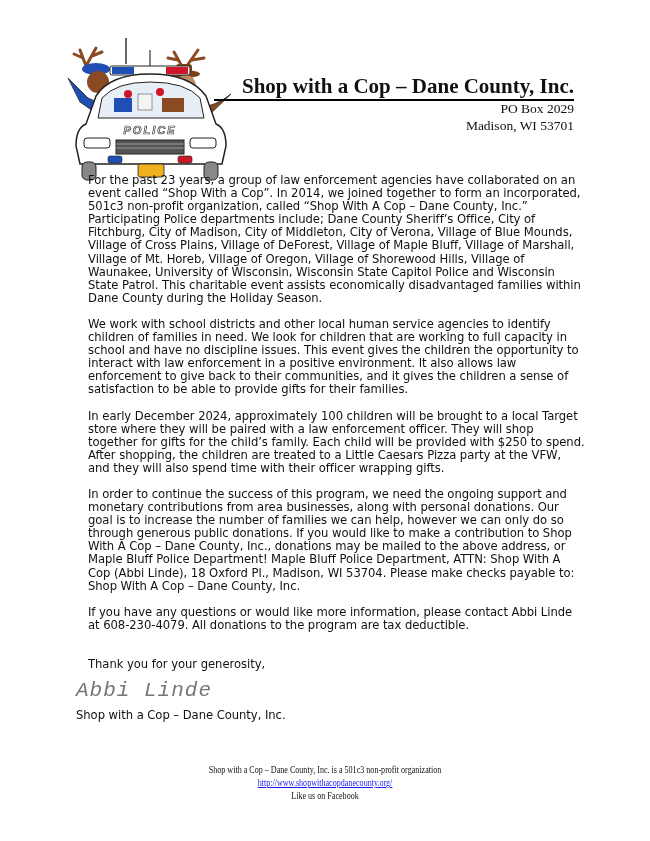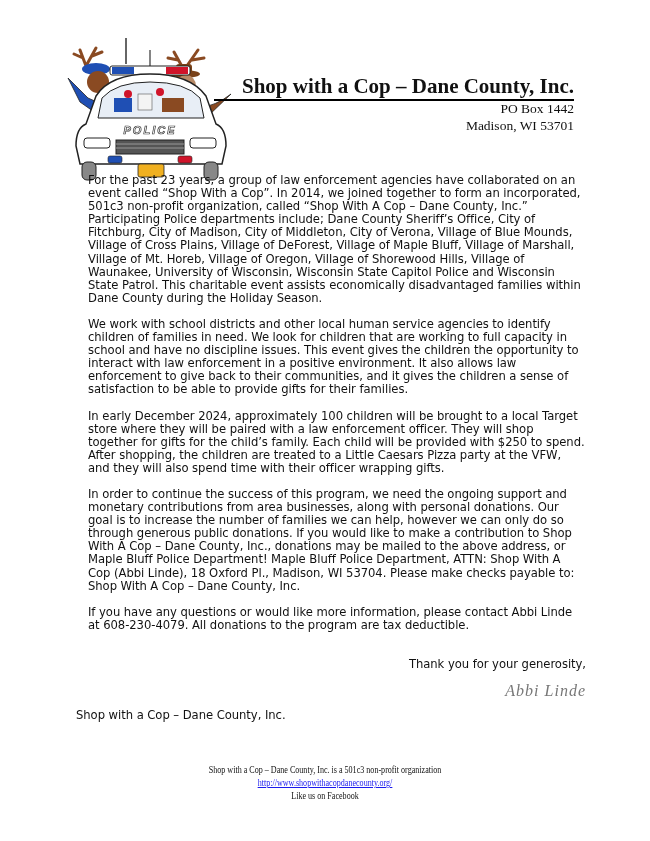--- a/index.html
+++ b/index.html
@@ -7,21 +7,21 @@
   .logo { position:absolute; left:66px; top:36px; width:170px; height:145px;text-align:right; }
   .title-wrap { position:absolute; left:214px; top:74px; width:360px; }
   .org-title { font-family:"Liberation Serif", serif; font-weight:bold; font-size:21px; text-align:right; line-height:24px; padding-right:0; }
   .title-rule { position:absolute; left:0; top:25px; width:360px; height:1.5px; background:#000; }
   .addr { position:absolute; right:76px; font-family:"Liberation Serif", serif; font-size:13.5px; text-align:right; line-height:17px; }
   .addr1 { top:100px; }
   .addr2 { top:117px;margin-left:10px; }
   .body { position:absolute; left:76px; top:174px; width:510px; font-size:11.6px; line-height:13.1px; letter-spacing:-0.05px; }
   .body p { margin:0 0 13px 12px; }
   .bold { font-weight:normal; }
-  .sig { font-family:Liberation Serif, serif; font-style:italic; font-size:16px; color:#777; margin:0 0 12px 0; letter-spacing:1px;text-align:right; }
+  .sig { font-family:Liberation Mono, monospace; font-style:italic; font-size:21px; color:#777; margin:0 0 12px 0; letter-spacing:1px; }
   .footer { position:absolute; left:0; width:650px; top:764px; text-align:center; font-family:"Liberation Serif", serif; font-size:9.5px; line-height:13px; transform:scaleX(0.85); }
   .footer a { color:#1a1aee; text-decoration:underline; }
 </style>
 </head>
 <body>
 
 <div class="logo">
   <svg width="170" height="145" viewBox="0 0 170 145">
 
     <line x1="60" y1="2" x2="60" y2="28" stroke="#333" stroke-width="1.5"></line>
@@ -70,30 +70,30 @@
 
     <rect x="16" y="126" width="14" height="18" rx="5" fill="#888" stroke="#222"></rect>
     <rect x="138" y="126" width="14" height="18" rx="5" fill="#888" stroke="#222"></rect>
   </svg>
 </div>
 
 <div class="title-wrap">
   <div class="org-title">Shop with a Cop – Dane County, Inc.</div>
   <div class="title-rule"></div>
 </div>
-<div class="addr addr1">PO Box 1442</div>
+<div class="addr addr1">PO Box 2029</div>
 <div class="addr addr2">Madison, WI 53701</div>
 
 <div class="body">
   <p>For the past 23 years, a group of law enforcement agencies have collaborated on an event called “Shop With a Cop”.  In 2014, we joined together to form an incorporated, 501c3 non-profit organization, called “Shop With A Cop – Dane County, Inc.”  Participating Police departments include; Dane County Sheriff’s Office, City of Fitchburg, City of Madison, City of Middleton, City of Verona, Village of Blue Mounds, Village of Cross Plains, Village of DeForest, Village of Maple Bluff, Village of Marshall, Village of Mt. Horeb, Village of Oregon, Village of Shorewood Hills, Village of Waunakee, University of Wisconsin, Wisconsin State Capitol Police and Wisconsin State Patrol. This charitable event assists economically disadvantaged families within Dane County during the Holiday Season.</p>
   <p>We work with school districts and other local human service agencies to identify children of families in need.  We look for children that are working to full capacity in school and have no discipline issues. This event gives the children the opportunity to interact with law enforcement in a positive environment.  It also allows law enforcement to give back to their communities, and it gives the children a sense of satisfaction to be able to provide gifts for their families.</p>
   <p>In early December 2024, approximately 100 children will be brought to a local Target store where they will be paired with a law enforcement officer.  They will shop together for gifts for the child’s family.  Each child will be provided with $250 to spend.  After shopping, the children are treated to a Little Caesars Pizza party at the VFW, and they will also spend time with their officer wrapping gifts.</p>
   <p><span>In order to continue the success of this program, we need the ongoing support and monetary contributions from area businesses, along with personal donations.  Our goal is to increase the number of families we can help, however we can only do so through generous public donations. If you would like to make a contribution to Shop With A Cop – Dane County, Inc., donations may be mailed to the above address, or Maple Bluff Police Department! Maple Bluff Police Department, ATTN: Shop With A Cop (Abbi Linde), 18 Oxford Pl., Madison, WI  53704.  </span><span class="bold">Please make checks payable to: Shop With A Cop – Dane County, Inc</span><span>.</span></p>
   <p>If you have any questions or would like more information, please contact Abbi Linde at 608-230-4079.  All donations to the program are tax deductible.</p>
-  <p style="margin-top:26px;text-align:right;">Thank you for your generosity,</p>
+  <p style="margin-top:26px;">Thank you for your generosity,</p>
   <div class="sig">Abbi Linde</div>
   <div>Shop with a Cop – Dane County, Inc.</div>
 </div>
 
 <div class="footer">
   <div>Shop with a Cop – Dane County, Inc. is a 501c3 non-profit organization</div>
   <div><a>http://www.shopwithacopdanecounty.org/</a></div>
   <div>Like us on Facebook</div>
 </div>
 

